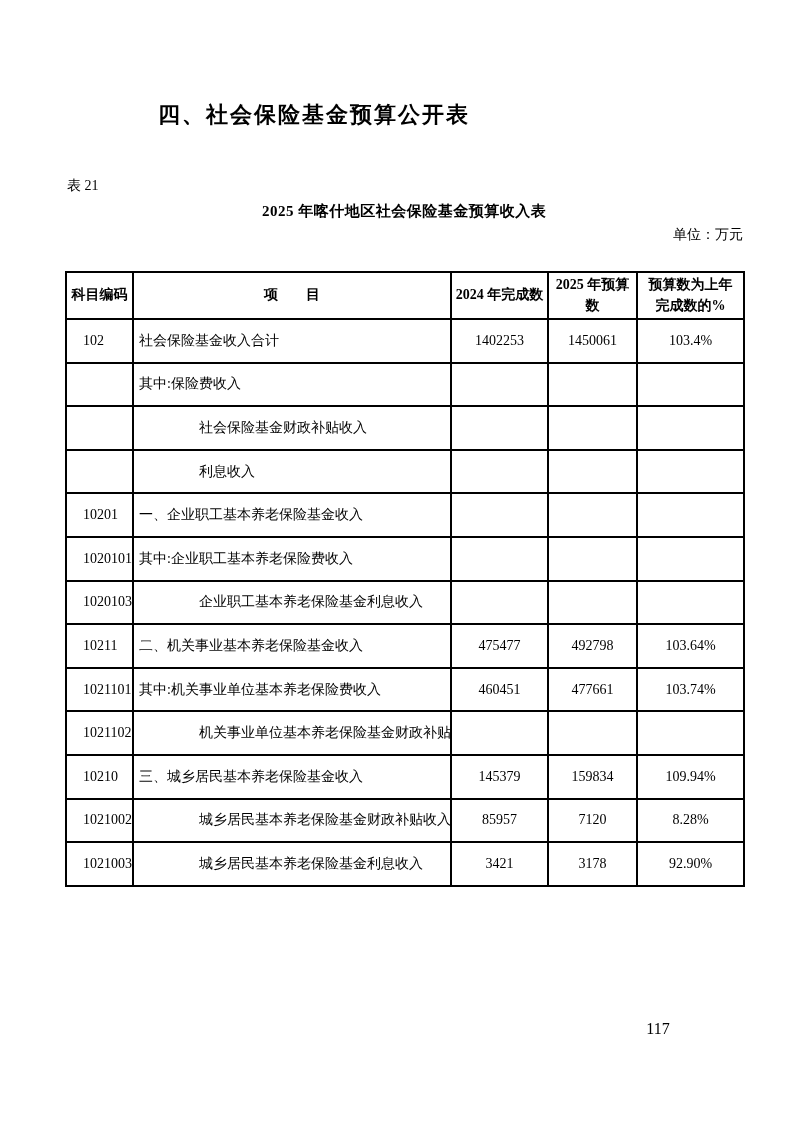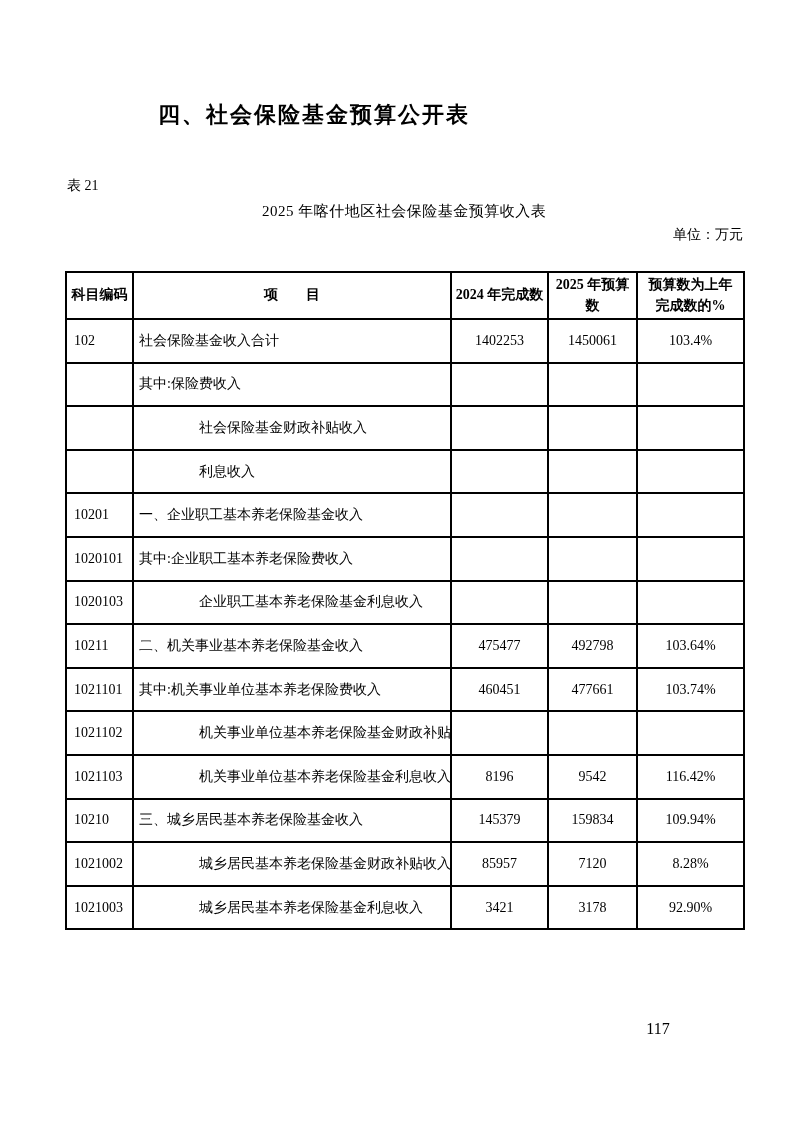--- a/index.html
+++ b/index.html
@@ -35,21 +35,21 @@
     top: 177px;
     font-size: 14px;
   }
   .table-title {
     position: absolute;
     left: 65px;
     top: 202px;
     width: 678px;
     text-align: center;
     font-size: 15px;
-    font-weight: normal;
+    font-weight: bold;
     letter-spacing: 0.5px;
   }
   .unit-label {
     position: absolute;
     left: 65px;
     top: 226px;
     width: 678px;
     text-align: right;
     font-size: 14px;
   }
@@ -73,21 +73,21 @@
     font-weight: bold;
     text-align: center;
     padding: 0 1px;
     line-height: 1.45;
   }
   .budget-table tbody td {
     height: 41.6px;
   }
   .cell-code {
     text-align: left;
-    padding: 0 2px 0 7px;
+    padding: 0 2px 0 16px;
   }
   .cell-item {
     text-align: left;
     padding: 0 4px 0 5px;
     white-space: nowrap;
     margin-left: 47px;
   }
   .cell-item.indent {
     padding-left: 65px;
   }
@@ -206,27 +206,20 @@
     <td class="cell-num">103.74%</td>
   </tr>
         <tr>
     <td class="cell-code">1021102</td>
     <td class="cell-item indent">机关事业单位基本养老保险基金财政补贴收入</td>
     <td class="cell-num"></td>
     <td class="cell-num"></td>
     <td class="cell-num"></td>
   </tr>
         <tr>
-    <td class="cell-code">1021103</td>
-    <td class="cell-item indent">机关事业单位基本养老保险基金利息收入</td>
-    <td class="cell-num">8196</td>
-    <td class="cell-num">9542</td>
-    <td class="cell-num">116.42%</td>
-  </tr>
-        <tr>
     <td class="cell-code">10210</td>
     <td class="cell-item">三、城乡居民基本养老保险基金收入</td>
     <td class="cell-num">145379</td>
     <td class="cell-num">159834</td>
     <td class="cell-num">109.94%</td>
   </tr>
         <tr>
     <td class="cell-code">1021002</td>
     <td class="cell-item indent">城乡居民基本养老保险基金财政补贴收入</td>
     <td class="cell-num">85957</td>

